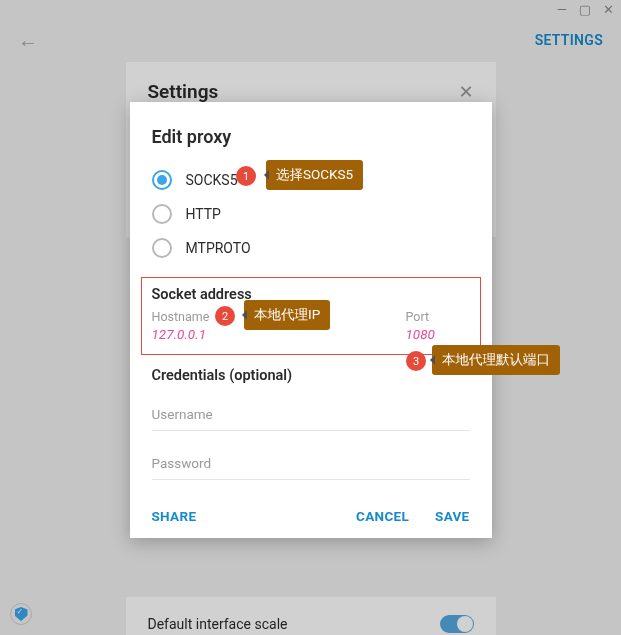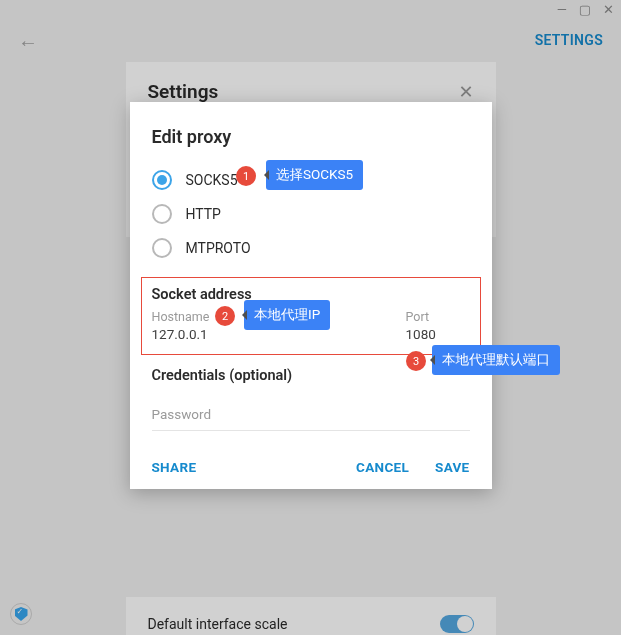--- a/index.html
+++ b/index.html
@@ -29,30 +29,30 @@
     .radio { width: 20px; height: 20px; border: 2px solid #b8b8b8; border-radius: 50%; display: flex; align-items: center; justify-content: center; flex-shrink: 0; }
     .radio.selected { border-color: #3ca4e8; }
     .radio.selected::after { content: ""; width: 10px; height: 10px; background: #3ca4e8; border-radius: 50%; }
     .radio-label { font-size: 14px; color: #2b2b2b; }
     .section-box { border: 1px solid #e74a3b; margin: 12px 11px 0; padding: 8px 10px 10px; position: relative; }
     .section-title { font-size: 14.5px; font-weight: 600; color: #2b2b2b; margin-bottom: 6px; }
     .field-row { display: flex; gap: 20px; }
     .field { flex: 1; }
     .field.port { flex: 0 0 64px; }
     .field-label { font-size: 12.5px; color: #9a9a9a; display: block; position: relative; }
-    .field-value { font-size: 13.5px; color: #404040; padding: 2px 0; }
+    .field-value { font-size: 13.5px; color: #ec4899; padding: 2px 0; font-style: italic; }
     .plain-section { padding: 12px 22px 0; }
     .plain-section .section-title { margin-bottom: 16px; }
     .input-line { border-bottom: 1px solid #e4e4e4; padding: 6px 0 8px; margin-bottom: 18px; }
     .input-placeholder { font-size: 13.5px; color: #9a9a9a; }
     .modal-actions { display: flex; justify-content: space-between; align-items: flex-end; padding: 10px 22px 0; }
     .action-right { display: flex; gap: 26px; }
     .action-btn { color: #168acd; font-size: 13.5px; font-weight: 700; letter-spacing: 0.3px; cursor: pointer; }
     .annot-badge { width: 20px; height: 20px; border-radius: 50%; background: #e74a3b; color: #fff; font-size: 11px; display: inline-flex; align-items: center; justify-content: center; vertical-align: middle; position: absolute; }
-    .annot-tip { background: #3b82f6; color: #fff; font-size: 13.5px; padding: 6px 10px; border-radius: 3px; position: absolute; white-space: nowrap; }
+    .annot-tip { background: #a16207; color: #fff; font-size: 13.5px; padding: 6px 10px; border-radius: 3px; position: absolute; white-space: nowrap; }
     .annot-tip::before { content: ""; position: absolute; left: -7px; top: 50%; transform: translateY(-50%); border: 5px solid transparent; border-right-color: #4f4f4f; }
     .badge-1 { left: 236px; top: 166px; }
     .tip-1 { left: 266px; top: 160px; }
     .badge-2 { left: 215px; top: 306px; }
     .tip-2 { left: 244px; top: 300px; }
     .badge-3 { left: 406px; top: 351px; }
     .tip-3 { left: 432px; top: 345px; }
   </style>
 </head>
 <body>
@@ -116,20 +116,23 @@
         <div class="field port">
           <span class="field-label">Port</span>
           <div class="field-value">1080</div>
         </div>
       </div>
     </div>
 
     <div class="plain-section">
       <div class="section-title">Credentials (optional)</div>
       <div class="input-line">
+        <div class="input-placeholder">Username</div>
+      </div>
+      <div class="input-line">
         <div class="input-placeholder">Password</div>
       </div>
     </div>
 
     <div class="modal-actions">
       <div class="action-btn">SHARE</div>
       <div class="action-right">
         <div class="action-btn">CANCEL</div>
         <div class="action-btn">SAVE</div>
       </div>

